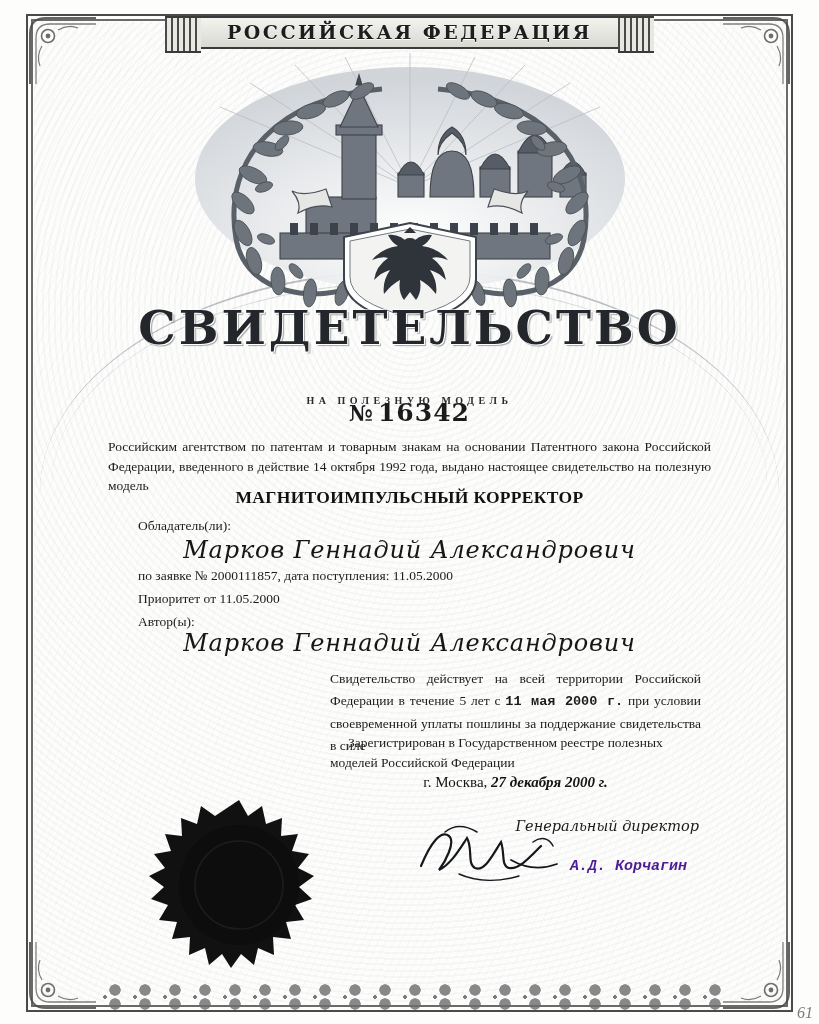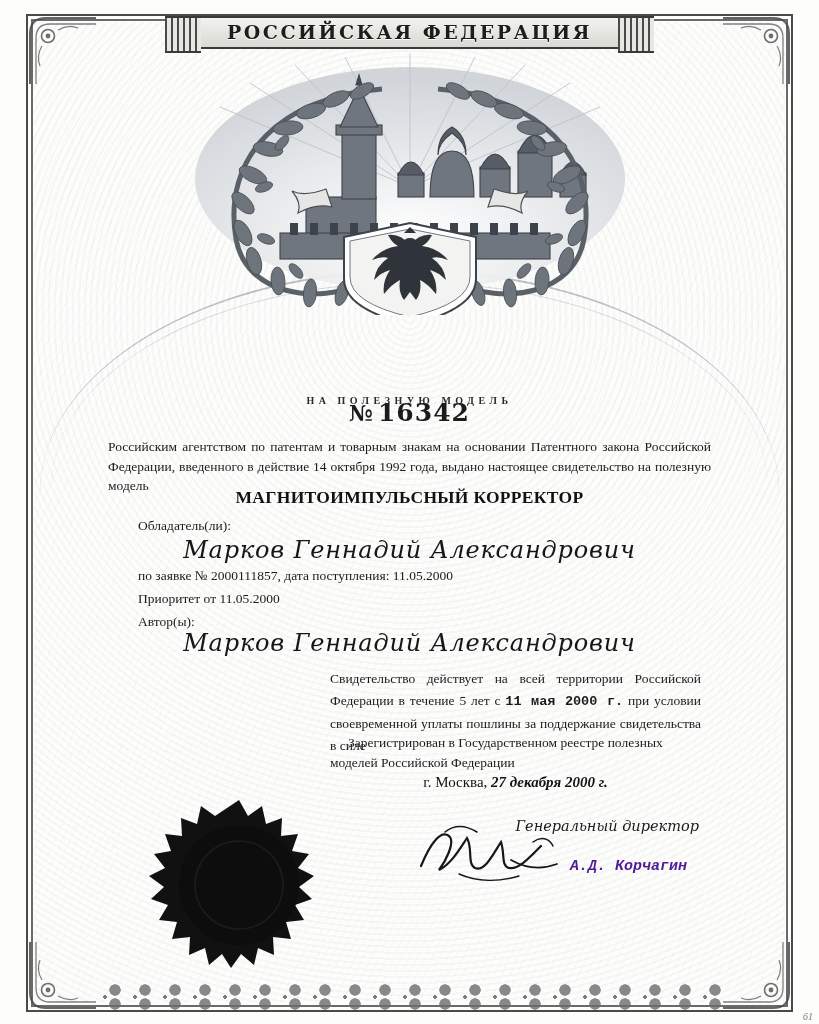--- a/index.html
+++ b/index.html
@@ -283,21 +283,21 @@
     position: absolute;
     left: 415px;
     top: 820px;
     width: 160px;
     height: 70px;
   }
   .page-code {
     position: absolute;
     right: 6px;
     bottom: 2px;
-    font-size: 10px;
+    font-size: 16px;
     color: #7a7a7a;
     font-style: italic;
   }
 </style>
 </head>
 <body>
 
 <div class="page">
 
   <div class="guilloche"></div>
@@ -463,20 +463,21 @@
                      q8 2 16 10 q-2 -14 -14 -22 q6 -2 16 2 q-10 -12 -26 -14
                      q6 -3 10 -11 q-12 -2 -22 10 z"></path>
             <ellipse cx="280" cy="196" rx="7" ry="5"></ellipse>
             <path d="M274 186 l6 -6 l6 6 z"></path>
           </g>
         </g>
       </svg>
     </div>
   </div>
 
+  <div class="main-title">СВИДЕТЕЛЬСТВО</div>
   <div class="subtitle">НА ПОЛЕЗНУЮ МОДЕЛЬ</div>
   <div class="doc-number">
     <span class="no-sign">№</span><span>16342</span>
   </div>
 
   <div class="legal-text">Российским агентством по патентам и товарным знакам на основании Патентного закона Российской Федерации, введенного в действие 14 октября 1992 года, выдано настоящее свидетельство на полезную модель</div>
   <div class="invention-title">МАГНИТОИМПУЛЬСНЫЙ КОРРЕКТОР</div>
 
   <div class="field-label lbl-holder">Обладатель(ли):</div>
   <div class="name-script name-holder">Марков Геннадий Александрович</div>

